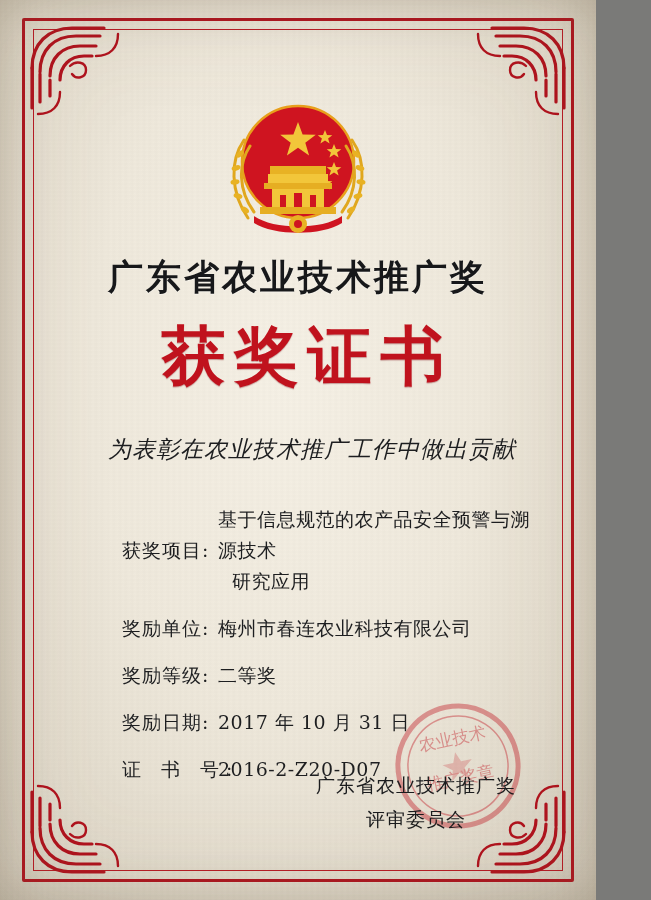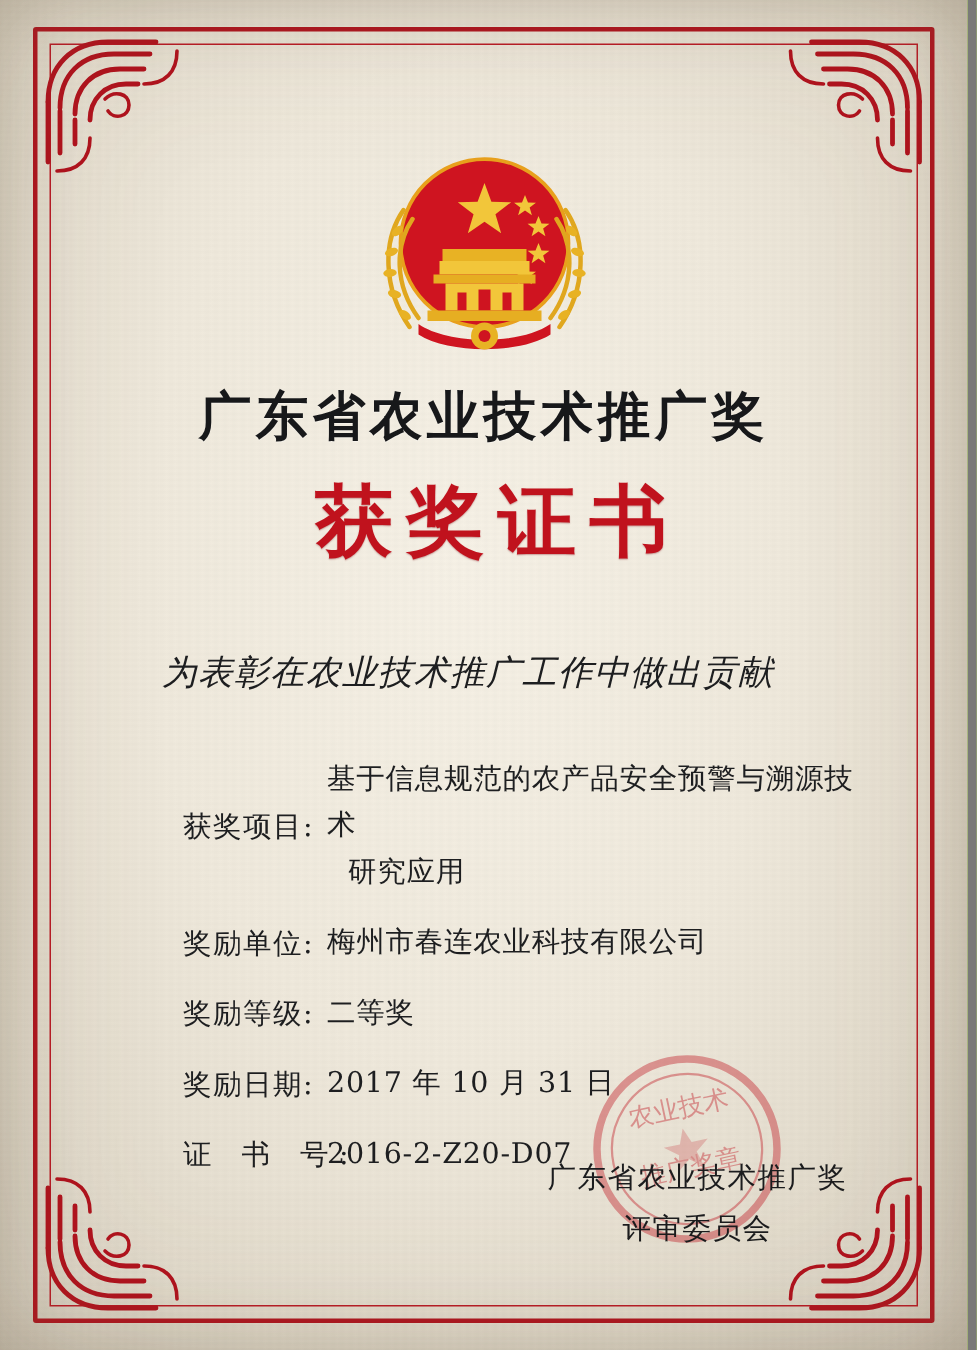--- a/index.html
+++ b/index.html
@@ -2,24 +2,24 @@
 <html><head>
 <meta charset="utf-8">
 <style>
   html, body {
     margin: 0;
     padding: 0;
     background: #7a7a78;
   }
   .page {
     position: relative;
-    width: 645px;
+    width: 596px;
     height: 900px;
     overflow: hidden;
-    background: #bef264;
+    background: #5eead4;
     font-family: "Liberation Sans", sans-serif;
   }
   
   .paper {
     position: absolute;
     inset: 0;
     background:
       radial-gradient(ellipse at 48% 42%, #f6f1e6 0%, #efe9dc 45%, #e3dccd 75%, #d2cabb 100%);
   }
   .paper-noise {
@@ -83,21 +83,21 @@
     color: #17181a;
     text-shadow: 0 1px 0 rgba(255,255,255,0.35);
   }
   .title-sub {
     position: absolute;
     top: 313px;
     left: 0; right: 0;
     text-align: center;
     font-family: Liberation Sans, sans-serif;
     font-weight: bold;
-    font-size: 52px;
+    font-size: 64px;
     letter-spacing: 9px;
     color: #c0121d;
     text-shadow: 0 1px 1px rgba(120,10,16,0.35);
     padding-left: 19px;
   }
 
   .statement {
     position: absolute;
     top: 428px;
     left: 74px;

